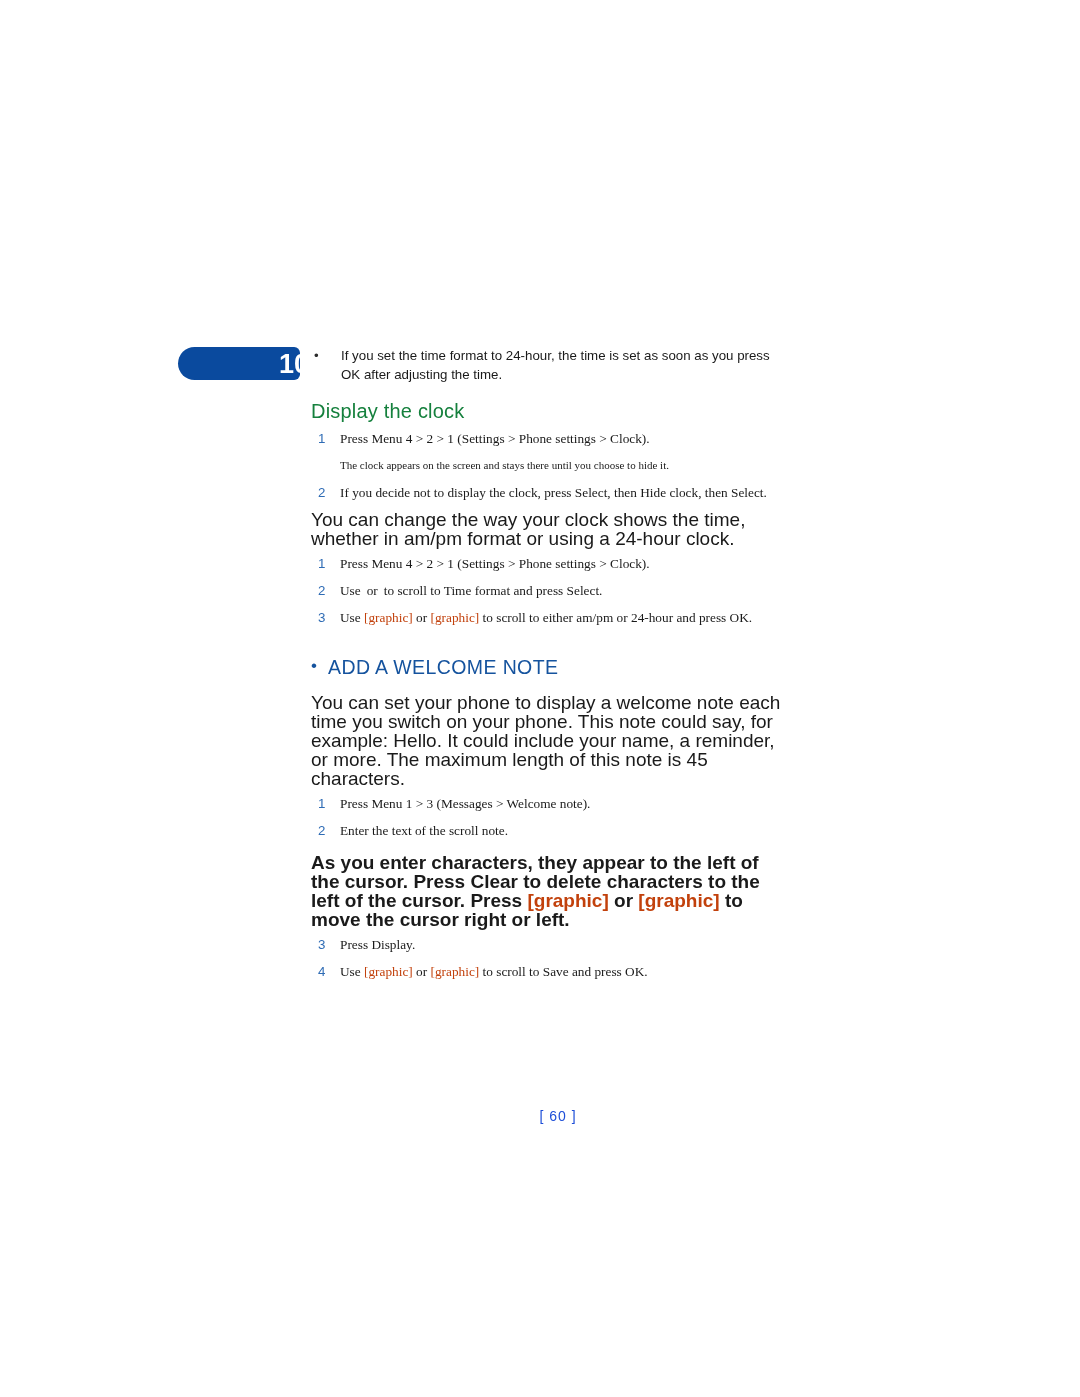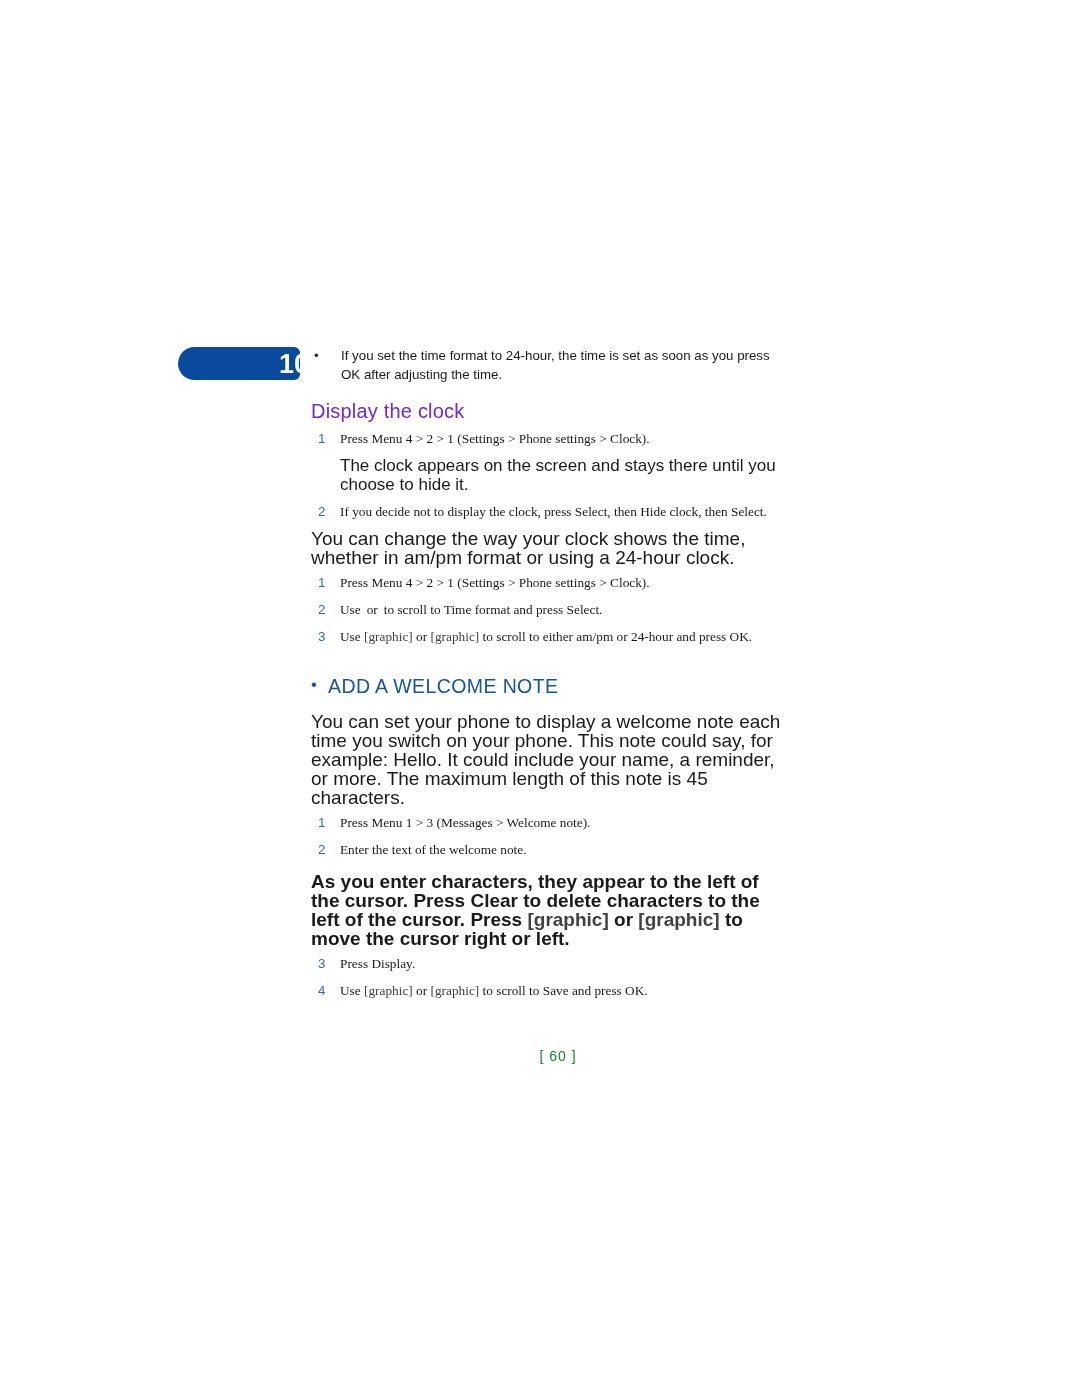--- a/index.html
+++ b/index.html
@@ -71,21 +71,21 @@
     left: 3px;
     top: 0px;
     font-size: 13.3px;
     line-height: 19px;
     color: #2b2b2b;
   }
 
   .h2 {
     font-size: 20px;
     line-height: 24px;
-    color: #6d28d9;
+    color: #15803d;
     font-weight: normal;
     margin: 15px 0 6px 0;
     letter-spacing: 0.2px;
   }
 
   .h1 {
     position: relative;
     padding-left: 17px;
     font-size: 19.5px;
     line-height: 24px;
@@ -127,41 +127,42 @@
     left: 7px;
     top: 0;
     color: #2f6cb5;
     font-size: 13.3px;
     line-height: 19px;
   }
   .oitem .body { display: block; font-family: Liberation Serif, serif; }
 
   .cont-para {
     padding-left: 29px;
-    font-size: 17px;
+    font-size: 11px;
     line-height: 19px;
     color: #1a1a1a;
     margin-bottom: 8px;
+    font-family: Liberation Serif, serif;
   }
 
   .gfx {
-    color: #404040;
+    color: #c2410c;
     margin-top: 8px;
   }
 
   .gap { display: inline-block; width: 6px; }
 
   .page-num {
     position: absolute;
     left: 0;
-    top: 1048px;
+    top: 1108px;
     width: 1080px;
     text-align: center;
     font-size: 14px;
-    color: #15803d;
+    color: #1d4ed8;
     letter-spacing: 1px;
   }
   .page-num .pn-inner { margin-left: 36px; }
 </style>
 </head>
 <body>
 
 <div class="page">
 
   <div class="chapter-tab">
@@ -216,21 +217,21 @@
 
     <p class="para">You can set your phone to display a welcome note each time you switch on your phone. This note could say, for example: Hello. It could include your name, a reminder, or more. The maximum length of this note is 45 characters.</p>
 
     <div class="olist">
       <div class="oitem">
         <span class="n">1</span>
         <span class="body">Press Menu 1 &gt; 3 (Messages &gt; Welcome note).</span>
       </div>
       <div class="oitem">
         <span class="n">2</span>
-        <span class="body">Enter the text of the welcome note.</span>
+        <span class="body">Enter the text of the scroll note.</span>
       </div>
     </div>
 
     <p class="para spaced"><span>As you enter characters, they appear to the left of the cursor. Press Clear to delete characters to the left of the cursor. Press</span> <span class="gfx">[graphic]</span> <span>or</span> <span class="gfx">[graphic]</span> <span>to move the cursor right or left.</span></p>
 
     <div class="olist">
       <div class="oitem">
         <span class="n">3</span>
         <span class="body">Press Display.</span>
       </div>

